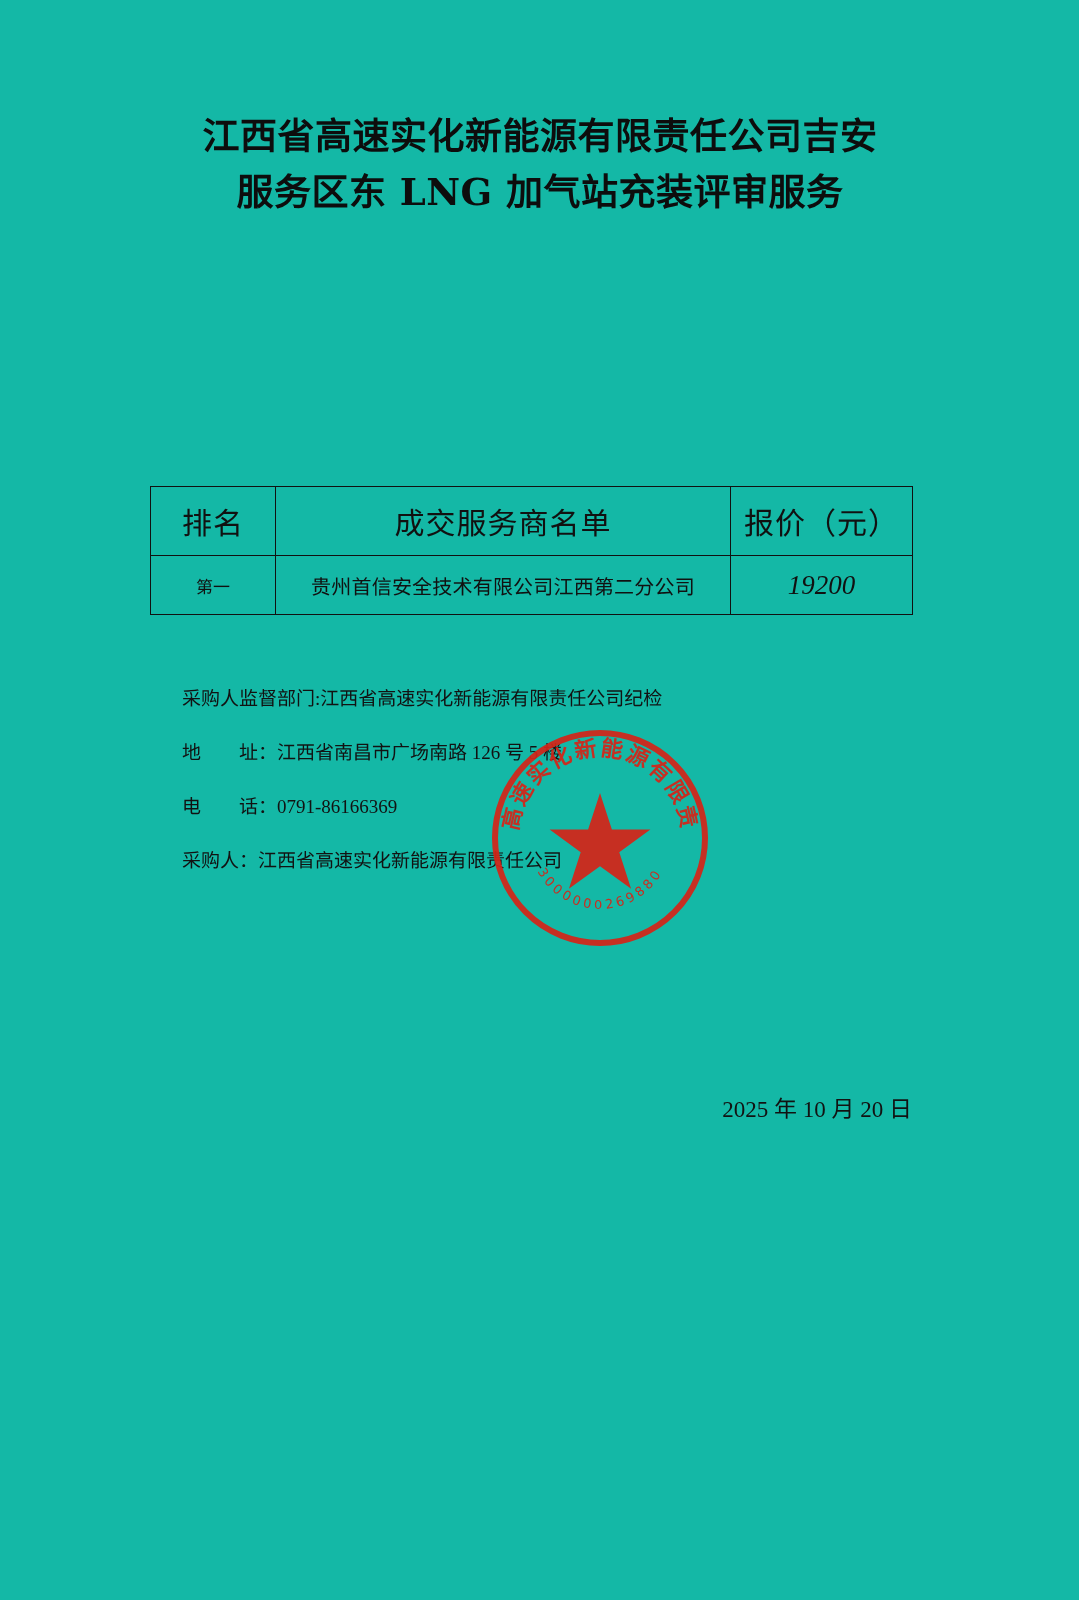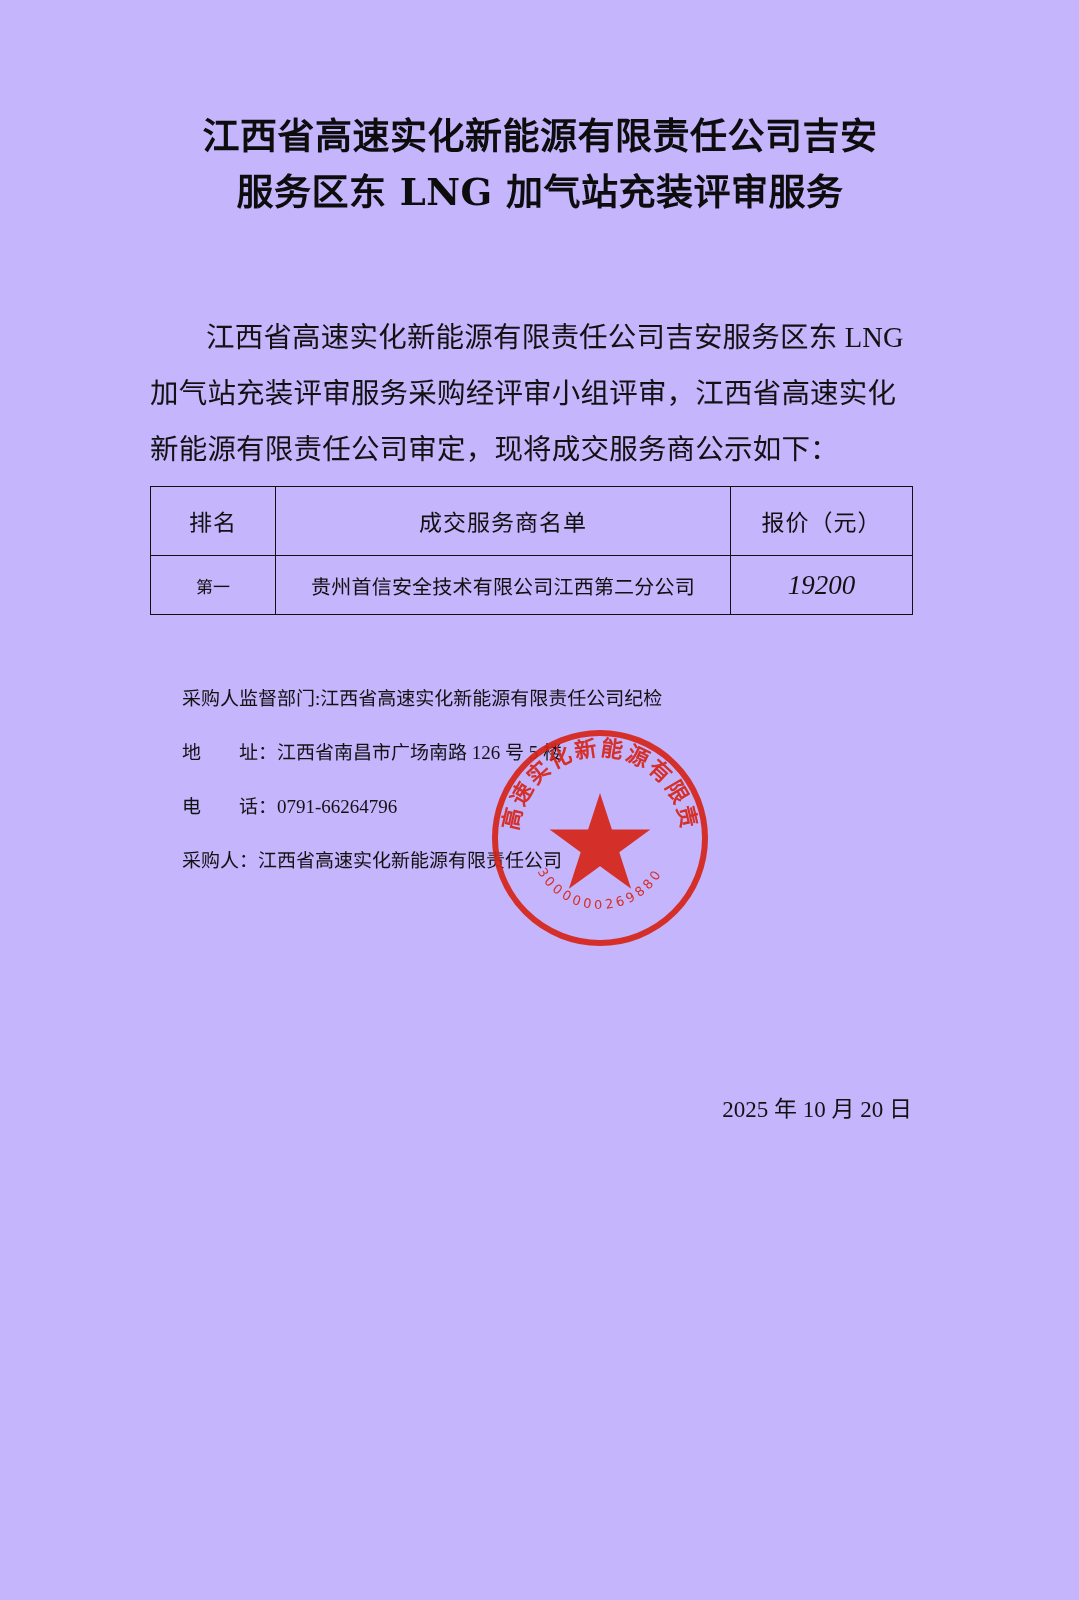--- a/index.html
+++ b/index.html
@@ -10,21 +10,21 @@
   }
   body {
     font-family: "Liberation Serif", "DejaVu Serif", serif;
     color: #111111;
   }
   .page {
     position: relative;
     width: 1079px;
     height: 1600px;
     margin: 0 auto;
-    background: #c4b5fd;
+    background: #14b8a6;
     overflow: hidden;
   }
 
   
   .doc-title {
     position: absolute;
     left: 150px;
     top: 108px;
     width: 780px;
     text-align: center;
@@ -67,21 +67,21 @@
     text-align: center;
     vertical-align: middle;
     color: #111111;
   }
   .result-table .col-rank   { width: 125px; }
   .result-table .col-name   { width: 455px; }
   .result-table .col-price  { width: 182px; }
 
   .result-table tr.head-row td {
     height: 66px;
-    font-size: 23px;
+    font-size: 30px;
     letter-spacing: 1px;
   }
   .result-table tr.data-row td {
     height: 56px;
     font-size: 17px;
   }
   .result-table tr.data-row td.cell-name {
     font-size: 20px;
     letter-spacing: 0.2px;
   }
@@ -130,25 +130,20 @@
 </head>
 <body>
 
 <div class="page">
 
   <div class="doc-title">
     <span class="tline">江西省高速实化新能源有限责任公司吉安</span>
     <span class="tline">服务区东 LNG 加气站充装评审服务</span>
   </div>
 
-  <div class="body-para">
-    <span class="pline indent">江西省高速实化新能源有限责任公司吉安服务区东 LNG</span>
-    <span class="pline">加气站充装评审服务采购经评审小组评审，江西省高速实化</span>
-    <span class="pline">新能源有限责任公司审定，现将成交服务商公示如下：</span>
-  </div>
 
   <table class="result-table">
     <colgroup>
       <col class="col-rank">
         <col class="col-name">
         <col class="col-price">
     </colgroup>
     <tbody>
       <tr class="head-row">
         <td>排名</td>
@@ -159,21 +154,21 @@
         <td class="cell-rank">第一</td>
         <td class="cell-name">贵州首信安全技术有限公司江西第二分公司</td>
         <td class="cell-price">19200</td>
       </tr>
     </tbody>
   </table>
 
   <div class="contact-block">
     <span class="cline">采购人监督部门:江西省高速实化新能源有限责任公司纪检</span>
     <span class="cline">地　　址：江西省南昌市广场南路 126 号 5 楼</span>
-    <span class="cline">电　　话：0791-66264796</span>
+    <span class="cline">电　　话：0791-86166369</span>
     <span class="cline">采购人：江西省高速实化新能源有限责任公司</span>
   </div>
 
   <div class="seal">
     <svg viewBox="0 0 222 222" xmlns="http://www.w3.org/2000/svg">
       <defs>
         <path id="arcTop" d="M 29,111 A 82,82 0 0 1 193,111" fill="none"></path>
         <path id="arcBottom" d="M 40,111 A 71,71 0 0 0 182,111" fill="none"></path>
       </defs>
       <circle cx="111" cy="111" r="105" fill="none" stroke="#d62417" stroke-width="6"></circle>

